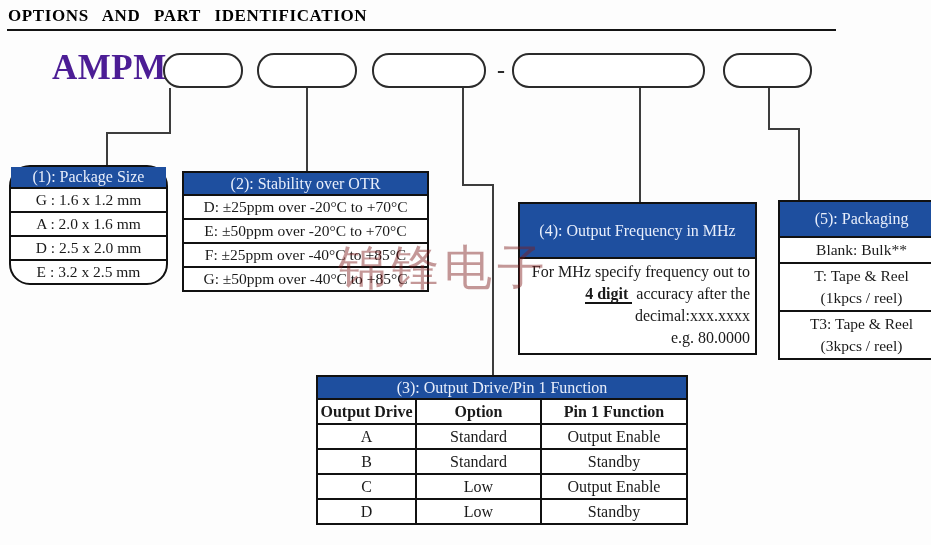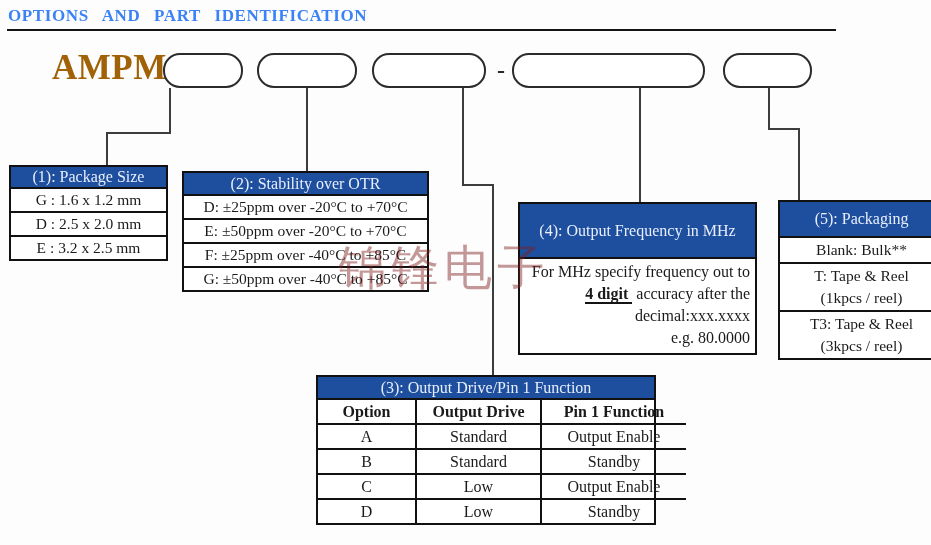--- a/index.html
+++ b/index.html
@@ -15,37 +15,37 @@
   }
 
   
   .title {
     position: absolute;
     left: 8px; top: 6px;
     font-size: 17px;
     font-weight: bold;
     letter-spacing: 0.6px;
     word-spacing: 9px;
-    color: #3b82f6;
+    color: #000000;
   }
   .title-underline {
     position: absolute;
     left: 7px; top: 29px;
     width: 829px; height: 2px;
     background: #141414;
   }
 
   
   .prefix {
     position: absolute;
     left: 52px; top: 48px;
     font-size: 35px;
     font-weight: bold;
     letter-spacing: 0.5px;
-    color: #a16207;
+    color: #4c1d95;
   }
   .stadium {
     position: absolute;
     top: 53px;
     height: 35px;
     border: 2.5px solid #2b2b2b;
     border-radius: 17px;
     background: #ffffff;
   }
   .b1 { left: 163px; width: 80px; }
@@ -79,21 +79,21 @@
     font-size: 16px;
     border-bottom: 2px solid #111111;
   }
   .tr {
     text-align: center;
     font-size: 15.5px;
     white-space: pre-line;
   }
   .tr + .tr { border-top: 2px solid #111111; }
 
-  .t1 { left: 9px;   top: 165px; width: 159px; }
+  .t1 { left: 9px;   top: 165px; width: 159px; border-radius: 21px; }
   .t1 .th { line-height: 20px; }
   .t1 .tr { line-height: 22px; }
 
   .t2 { left: 182px; top: 171px; width: 247px; }
   .t2 .th { line-height: 21px; }
   .t2 .tr { line-height: 22px; }
 
   .t4 { left: 518px; top: 202px; width: 239px; }
   .t4 .th { line-height: 21px; padding: 16px 12px; }
   .t4-body {
@@ -105,21 +105,21 @@
   .em4 {
     font-weight: bold;
     border-bottom: 2px solid #141414;
     padding-right: 4px;
   }
   .t5 { left: 778px; top: 200px; width: 167px; }
   .t5 .th { line-height: 34px; }
   .t5 .tr { line-height: 22px; padding: 1px 2px; }
 
   
-  .t3 { left: 316px; top: 375px; width: 340px; }
+  .t3 { left: 316px; top: 375px; width: 372px; }
   .t3 .th { line-height: 21px; }
   .t3-grid {
     display: grid;
     grid-template-columns: 99px 125px 144px;
   }
   .t3-cell {
     text-align: center;
     font-size: 16px;
     line-height: 23px;
   }
@@ -168,20 +168,21 @@
 
   <div class="vline" style="left:639px; top:88px;  height:115px;"></div>
 
   <div class="vline" style="left:768px; top:88px;  height:42px;"></div>
   <div class="hline" style="left:768px; top:128px; width:32px;"></div>
   <div class="vline" style="left:798px; top:128px; height:73px;"></div>
 
   <div class="tbl t1">
     <div class="th">(1): Package Size</div>
     <div class="tr">G : 1.6 x 1.2 mm</div>
+    <div class="tr">A : 2.0 x 1.6 mm</div>
     <div class="tr">D : 2.5 x 2.0 mm</div>
     <div class="tr">E : 3.2 x 2.5 mm</div>
   </div>
 
   <div class="tbl t2">
     <div class="th">(2): Stability over OTR</div>
     <div class="tr">D: ±25ppm over -20°C to +70°C</div>
     <div class="tr">E: ±50ppm over -20°C to +70°C</div>
     <div class="tr">F: ±25ppm over -40°C to +85°C</div>
     <div class="tr">G: ±50ppm over -40°C to +85°C</div>
@@ -200,22 +201,22 @@
     <div class="tr">Blank: Bulk**</div>
     <div class="tr">T: Tape &amp; Reel
 (1kpcs / reel)</div>
     <div class="tr">T3: Tape &amp; Reel
 (3kpcs / reel)</div>
   </div>
 
   <div class="tbl t3">
     <div class="th">(3): Output Drive/Pin 1 Function</div>
     <div class="t3-grid">
+      <div class="t3-cell colhead c2">Output Drive</div>
       <div class="t3-cell colhead c1">Option</div>
-      <div class="t3-cell colhead c2">Output Drive</div>
       <div class="t3-cell colhead c3">Pin 1 Function</div>
 
       <div class="t3-cell rb c1">A</div>
       <div class="t3-cell rb c2">Standard</div>
       <div class="t3-cell rb c3">Output Enable</div>
 
       <div class="t3-cell rb c1">B</div>
       <div class="t3-cell rb c2">Standard</div>
       <div class="t3-cell rb c3">Standby</div>
 

